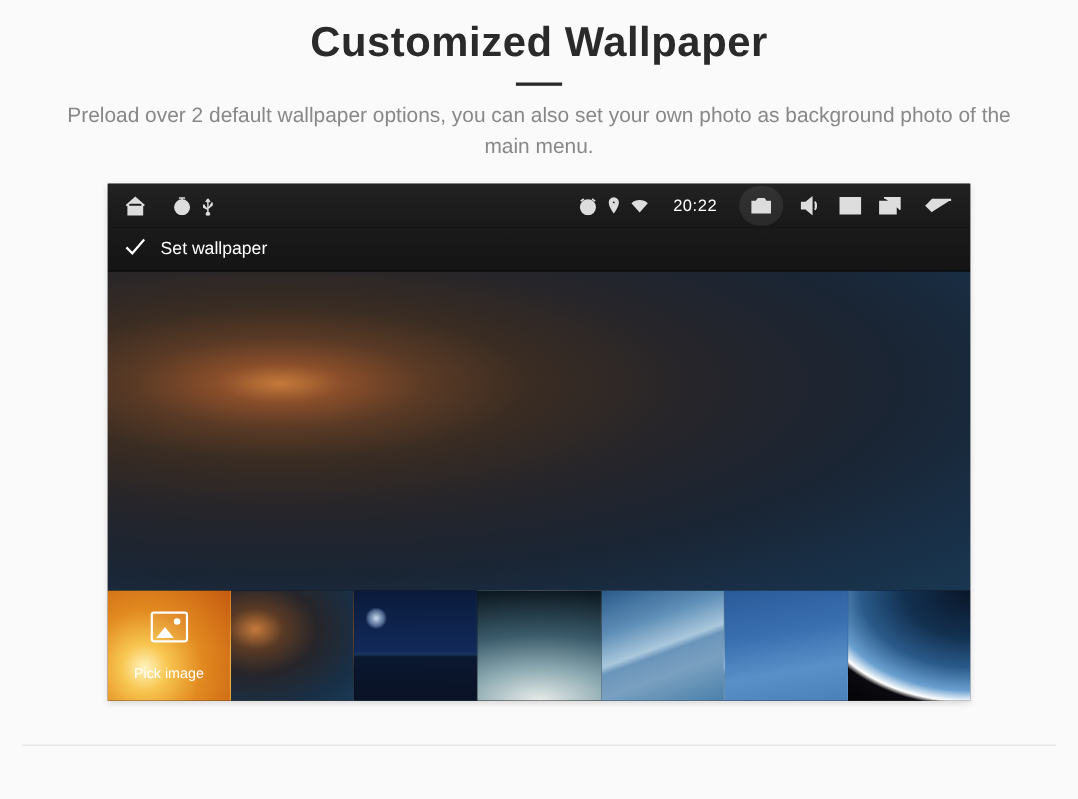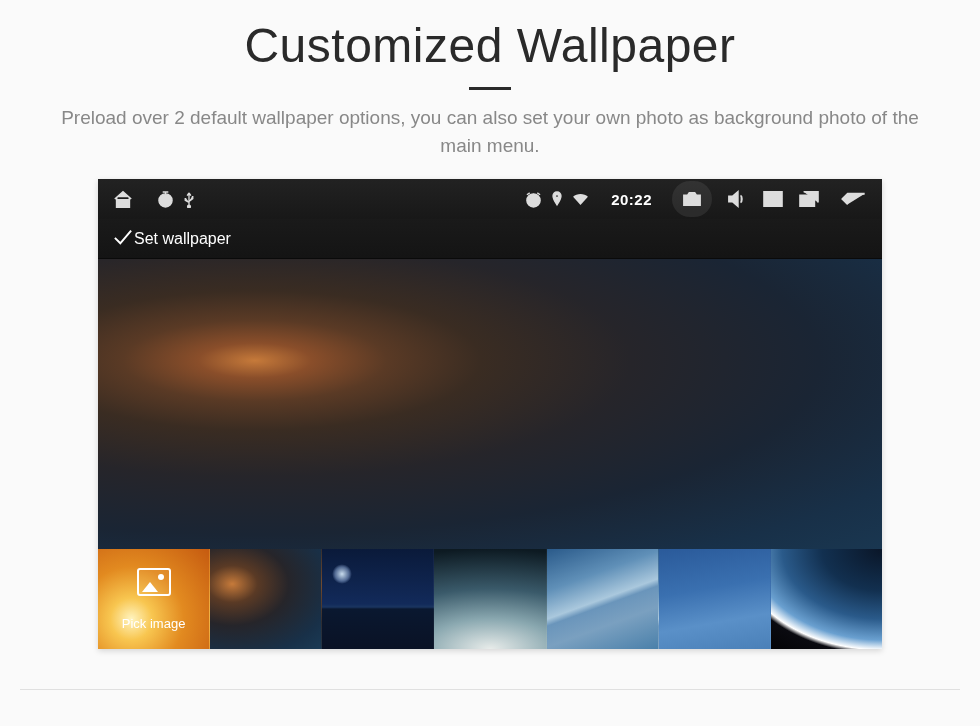--- a/index.html
+++ b/index.html
@@ -7,22 +7,22 @@
     width: 980px;
     height: 726px;
     background: #fafafa;
     font-family: -apple-system, BlinkMacSystemFont, "Segoe UI", Arial, sans-serif;
     display: flex;
     flex-direction: column;
     align-items: center;
     padding-top: 18px;
   }
   .title {
-    font-size: 48px;
-    font-weight: 400;
+    font-size: 38px;
+    font-weight: 700;
     color: #2a2a2a;
     letter-spacing: 0.5px;
   }
   .title-underline {
     width: 42px;
     height: 3px;
     background: #2a2a2a;
     margin: 14px 0 14px 0;
   }
   .subtitle {
@@ -47,33 +47,34 @@
     background: linear-gradient(#222, #181818);
     display: flex;
     align-items: center;
     padding: 0 14px;
     gap: 14px;
     color: #e8e8e8;
   }
   .statusbar .spacer { flex: 1; }
   .statusbar svg { display: block; }
   .sb-icon { fill: #ddd; stroke: #ddd; }
-  .sb-time { font-size: 15px; color: #fff; font-weight: 700; letter-spacing: 0.5px; margin-left: 8px; margin-right: 6px;}
+  .sb-time { font-size: 15px; color: #fff; font-weight: 400; letter-spacing: 0.5px; margin-left: 8px; margin-right: 6px;}
   .sb-cam-wrap {
     width: 40px; height: 36px;
     background: rgba(255,255,255,0.08);
     border-radius: 18px;
     display: flex; align-items: center; justify-content: center;
   }
   .actionbar {
     height: 40px;
     background: linear-gradient(#1a1a1a, #141414);
     display: flex;
     align-items: center;
     padding: 0 14px;
+    gap: 12px;
     border-bottom: 1px solid #0a0a0a;
   }
   .actionbar-text { color: #fff; font-size: 16px; font-weight: 400; }
   .preview {
     flex: 1;
     background: radial-gradient(ellipse 120% 100% at 20% 35%,
       #c67a3a 0%, #8a4e2a 6%, #5a3a25 14%, #3a2c22 24%, #26252a 40%, #1a2534 60%, #183048 80%, #1a3a55 100%);
     position: relative;
   }
   .thumbs {

